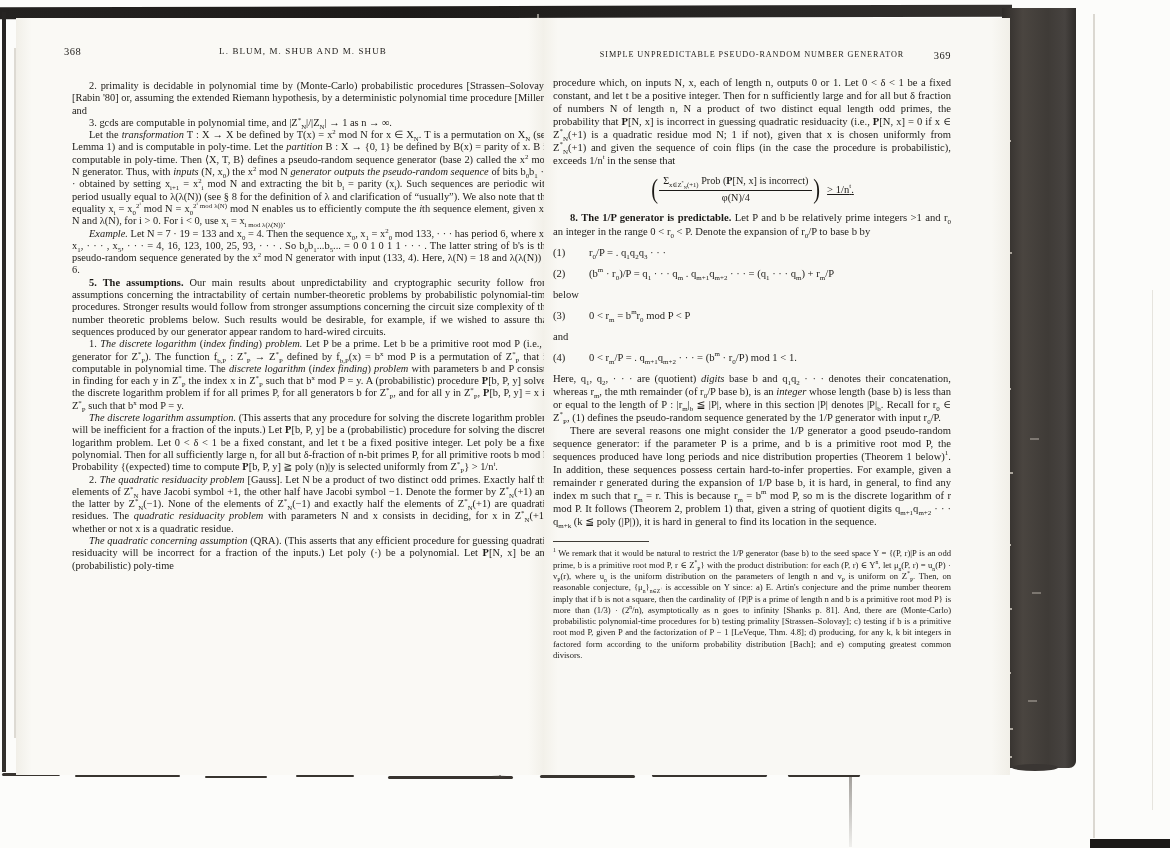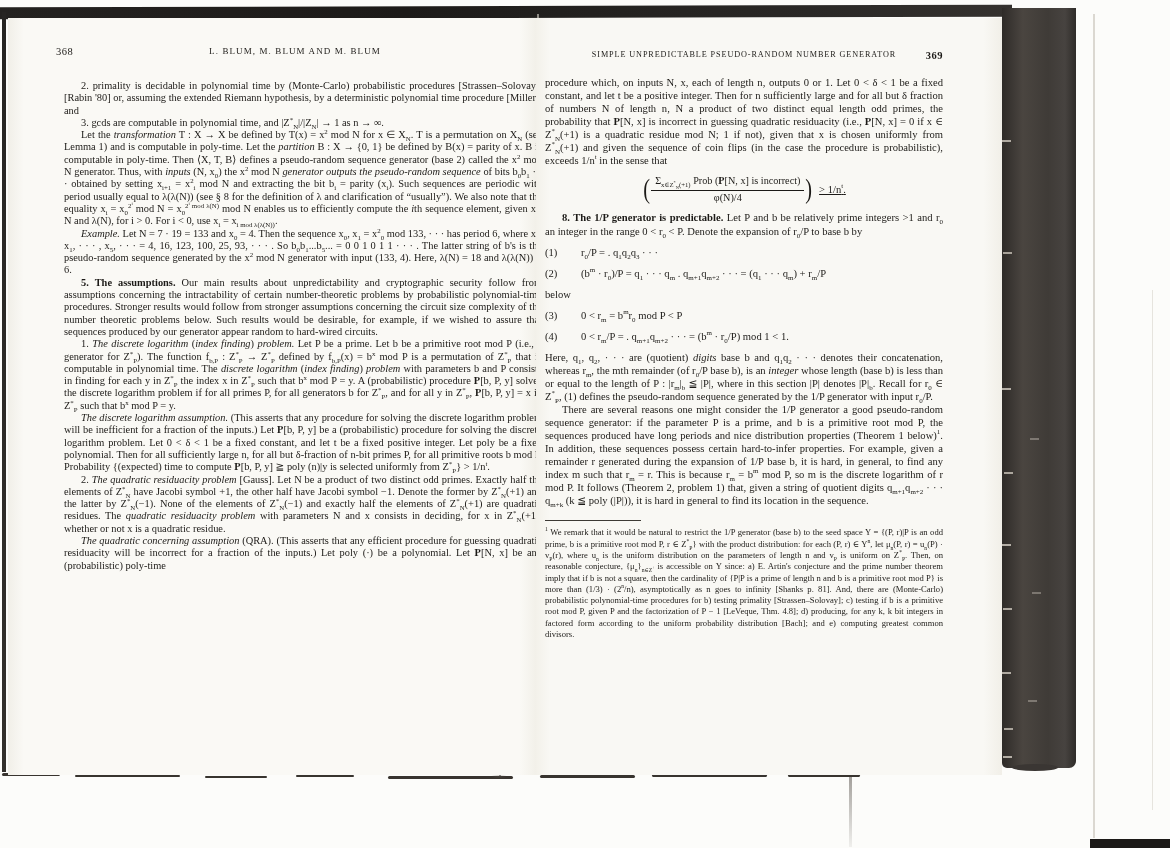--- a/index.html
+++ b/index.html
@@ -27,30 +27,30 @@
   .drip{position:absolute;left:849px;top:777px;width:3px;height:70px;background:linear-gradient(rgba(105,100,94,.6),rgba(150,146,140,.12));}
   .dash990{position:absolute;left:984px;top:756px;width:13px;height:2px;background:#7e7a74;opacity:.6;}
   .speck1{position:absolute;left:26px;top:120px;width:4px;height:5px;background:#8f8a82;border-radius:50%;opacity:.6;}
   .speck2{position:absolute;left:248px;top:306px;width:3px;height:3px;background:#6f6b64;border-radius:50%;opacity:.7;}
   .rmark{position:absolute;left:986px;top:426px;width:8px;height:10px;background:#454039;border-radius:1px 4px 1px 3px;transform:rotate(12deg);opacity:.85;}
   .rline{position:absolute;left:990px;top:380px;width:2px;height:44px;background:#8a857d;opacity:.5;}
 
   
   .page-left{position:absolute;left:8px;top:18px;width:528px;height:757px;background:linear-gradient(90deg,#f1efe8 0,#faf9f5 3%,#faf9f5 97%,#f2f0e9 100%);}
   .page-right{position:absolute;left:536px;top:18px;width:466px;height:757px;background:linear-gradient(90deg,#f3f1ea 0,#f9f8f4 3%,#f9f8f4 96%,#f1efe8 100%);}
-  .ink{color:#1c1a17;}
+  .ink{color:#1c1a17;margin-left:8px;}
 
   .pl-head{position:absolute;left:48px;top:28px;width:478px;height:14px;font-size:10.5px;}
   .pl-num{position:absolute;left:0;top:0;letter-spacing:.5px;}
   .pl-title{position:absolute;left:0;right:0;text-align:center;font-size:9px;letter-spacing:1.1px;}
   .pl-body{position:absolute;left:56px;top:62px;width:478px;font-size:10.4px;line-height:12.3px;text-align:justify;font-family:Liberation Serif, serif;}
 
   .pr-head{position:absolute;left:9px;top:32px;width:398px;height:14px;font-size:10.5px;}
   .pr-title{position:absolute;left:0;right:0;text-align:center;font-size:8.2px;letter-spacing:.9px;}
-  .pr-num{position:absolute;right:0;top:0;letter-spacing:.5px;font-weight:bold;}
+  .pr-num{position:absolute;right:0;top:0;letter-spacing:.5px;}
   .pr-body{position:absolute;left:9px;top:58px;width:398px;font-size:10.6px;line-height:13.05px;text-align:justify;}
 
   p.blk{margin:0;}
   p.ind{text-indent:17px;}
   .gap-top{margin-top:13px;}
   sup,sub{font-size:.66em;line-height:0;}
 
   .disp{margin:8px 0 7px;text-align:center;white-space:nowrap;}
   .frac{display:inline-block;vertical-align:middle;font-size:10.2px;line-height:1.25;}
   .fnum{display:block;border-bottom:1px solid #1c1a17;padding:0 4px 1px;}
@@ -94,21 +94,21 @@
   <div class="drip"></div>
   <div class="dash990"></div>
   <div class="speck1"></div>
   <div class="speck2"></div>
   <div class="rmark"></div>
   <div class="rline"></div>
 
   <div class="page-left ink">
     <div class="pl-head">
       <span class="pl-num">368</span>
-      <span class="pl-title">L. BLUM, M. BLUM AND M. BLUM</span>
+      <span class="pl-title">L. BLUM, M. SHUB AND M. SHUB</span>
     </div>
     <div class="pl-body">
       <p class="blk ind">2.&nbsp;primality is decidable in polynomial time by (Monte-Carlo) probabilistic procedures [Strassen–Solovay], [Rabin '80] or, assuming the extended Riemann hypothesis, by a deterministic polynomial time procedure [Miller], and</p>
       <p class="blk ind">3.&nbsp;gcds are computable in polynomial time, and |Z<sup>*</sup><sub>N</sub>|/|Z<sub>N</sub>| → 1 as n → ∞.</p>
       <p class="blk ind">Let the <i>transformation</i> T : X → X be defined by T(x) = x<sup>2</sup> mod N for x ∈ X<sub>N</sub>. T is a permutation on X<sub>N</sub> (see Lemma 1) and is computable in poly-time. Let the <i>partition</i> B : X → {0, 1} be defined by B(x) = parity of x. B is computable in poly-time. Then ⟨X, T, B⟩ defines a pseudo-random sequence generator (base 2) called the x<sup>2</sup> mod N generator. Thus, with <i>inputs</i> (N, x<sub>0</sub>) the x<sup>2</sup> mod N <i>generator outputs the pseudo-random sequence</i> of bits b<sub>0</sub>b<sub>1</sub> · · · obtained by setting x<sub>i+1</sub> = x<sup>2</sup><sub>i</sub> mod N and extracting the bit b<sub>i</sub> = parity (x<sub>i</sub>). Such sequences are periodic with period usually equal to λ(λ(N)) (see § 8 for the definition of λ and clarification of “usually”). We also note that the equality x<sub>i</sub> = x<sub>0</sub><sup>2<sup>i</sup></sup> mod N = x<sub>0</sub><sup>2<sup>i</sup> mod λ(N)</sup> mod N enables us to efficiently compute the <i>i</i>th sequence element, given x<sub>0</sub>, N and λ(N), for i &gt; 0. For i &lt; 0, use x<sub>i</sub> = x<sub>i mod λ(λ(N))</sub>.</p>
       <p class="blk ind"><i>Example.</i> Let N = 7 · 19 = 133 and x<sub>0</sub> = 4. Then the sequence x<sub>0</sub>, x<sub>1</sub> = x<sup>2</sup><sub>0</sub> mod 133, · · · has period 6, where x<sub>0</sub>, x<sub>1</sub>, · · · , x<sub>5</sub>, · · · = 4, 16, 123, 100, 25, 93, · · · . So b<sub>0</sub>b<sub>1</sub>...b<sub>5</sub>... = 0 0 1 0 1 1 · · · . The latter string of b's is the pseudo-random sequence generated by the x<sup>2</sup> mod N generator with input (133, 4). Here, λ(N) = 18 and λ(λ(N)) = 6.</p>
       <p class="blk ind gap-top"><b>5. The assumptions.</b> Our main results about unpredictability and cryptographic security follow from assumptions concerning the intractability of certain number-theoretic problems by probabilistic polynomial-time procedures. Stronger results would follow from stronger assumptions concerning the circuit size complexity of the number theoretic problems below. Such results would be desirable, for example, if we wished to assure that sequences produced by our generator appear random to hard-wired circuits.</p>
       <p class="blk ind">1. <i>The discrete logarithm</i> (<i>index finding</i>) <i>problem.</i> Let P be a prime. Let b be a primitive root mod P (i.e., a generator for Z<sup>*</sup><sub>P</sub>). The function f<sub>b,P</sub> : Z<sup>*</sup><sub>P</sub> → Z<sup>*</sup><sub>P</sub> defined by f<sub>b,P</sub>(x) = b<sup>x</sup> mod P is a permutation of Z<sup>*</sup><sub>P</sub> that is computable in polynomial time. The <i>discrete logarithm</i> (<i>index finding</i>) <i>problem</i> with parameters b and P consists in finding for each y in Z<sup>*</sup><sub>P</sub> the index x in Z<sup>*</sup><sub>P</sub> such that b<sup>x</sup> mod P = y. A (probabilistic) procedure <b>P</b>[b, P, y] solves the discrete logarithm problem if for all primes P, for all generators b for Z<sup>*</sup><sub>P</sub>, and for all y in Z<sup>*</sup><sub>P</sub>, <b>P</b>[b, P, y] = x in Z<sup>*</sup><sub>P</sub> such that b<sup>x</sup> mod P = y.</p>
       <p class="blk ind"><i>The discrete logarithm assumption.</i> (This asserts that any procedure for solving the discrete logarithm problem will be inefficient for a fraction of the inputs.) Let <b>P</b>[b, P, y] be a (probabilistic) procedure for solving the discrete logarithm problem. Let 0 &lt; δ &lt; 1 be a fixed constant, and let t be a fixed positive integer. Let poly be a fixed polynomial. Then for all sufficiently large n, for all but δ-fraction of n-bit primes P, for all primitive roots b mod P, Probability {(expected) time to compute <b>P</b>[b, P, y] ≧ poly (n)|y is selected uniformly from Z<sup>*</sup><sub>P</sub>} &gt; 1/n<sup>t</sup>.</p>
       <p class="blk ind">2. <i>The quadratic residuacity problem</i> [Gauss]. Let N be a product of two distinct odd primes. Exactly half the elements of Z<sup>*</sup><sub>N</sub> have Jacobi symbol +1, the other half have Jacobi symbol −1. Denote the former by Z<sup>*</sup><sub>N</sub>(+1) and the latter by Z<sup>*</sup><sub>N</sub>(−1). None of the elements of Z<sup>*</sup><sub>N</sub>(−1) and exactly half the elements of Z<sup>*</sup><sub>N</sub>(+1) are quadratic residues. The <i>quadratic residuacity problem</i> with parameters N and x consists in deciding, for x in Z<sup>*</sup><sub>N</sub>(+1), whether or not x is a quadratic residue.</p>
@@ -137,20 +137,21 @@
       </div>
       <div class="eqrow">
         <span class="eqnum">(2)</span>
         <span class="eqbody">(b<sup>m</sup> · r<sub>0</sub>)/P = q<sub>1</sub> · · · q<sub>m</sub> . q<sub>m+1</sub>q<sub>m+2</sub> · · · = (q<sub>1</sub> · · · q<sub>m</sub>) + r<sub>m</sub>/P</span>
       </div>
       <p class="blk">below</p>
       <div class="eqrow">
         <span class="eqnum">(3)</span>
         <span class="eqbody">0 &lt; r<sub>m</sub> = b<sup>m</sup>r<sub>0</sub> mod P &lt; P</span>
       </div>
+      <p class="blk">and</p>
       <div class="eqrow">
         <span class="eqnum">(4)</span>
         <span class="eqbody">0 &lt; r<sub>m</sub>/P = . q<sub>m+1</sub>q<sub>m+2</sub> · · · = (b<sup>m</sup> · r<sub>0</sub>/P) mod 1 &lt; 1.</span>
       </div>
 
       <p class="blk">Here, q<sub>1</sub>, q<sub>2</sub>, · · · are (quotient) <i>digits</i> base b and q<sub>1</sub>q<sub>2</sub> · · · denotes their concatenation, whereas r<sub>m</sub>, the mth remainder (of r<sub>0</sub>/P base b), is an <i>integer</i> whose length (base b) is less than or equal to the length of P : |r<sub>m</sub>|<sub>b</sub> ≦ |P|, where in this section |P| denotes |P|<sub>b</sub>. Recall for r<sub>0</sub> ∈ Z<sup>*</sup><sub>P</sub>, (1) defines the pseudo-random sequence generated by the 1/P generator with input r<sub>0</sub>/P.</p>
       <p class="blk ind">There are several reasons one might consider the 1/P generator a good pseudo-random sequence generator: if the parameter P is a prime, and b is a primitive root mod P, the sequences produced have long periods and nice distribution properties (Theorem 1 below)<sup>1</sup>. In addition, these sequences possess certain hard-to-infer properties. For example, given a remainder r generated during the expansion of 1/P base b, it is hard, in general, to find any index m such that r<sub>m</sub> = r. This is because r<sub>m</sub> = b<sup>m</sup> mod P, so m is the discrete logarithm of r mod P. It follows (Theorem 2, problem 1) that, given a string of quotient digits q<sub>m+1</sub>q<sub>m+2</sub> · · · q<sub>m+k</sub> (k ≦ poly (|P|)), it is hard in general to find its location in the sequence.</p>
 
       <div class="foot-rule"></div>
       <p class="blk footnote"><sup>1</sup> We remark that it would be natural to restrict the 1/P generator (base b) to the seed space Y = {(P, r)|P is an odd prime, b is a primitive root mod P, r ∈ Z<sup>*</sup><sub>P</sub>} with the product distribution: for each (P, r) ∈ Y<sup>n</sup>, let μ<sub>n</sub>(P, r) = u<sub>n</sub>(P) · v<sub>P</sub>(r), where u<sub>n</sub> is the uniform distribution on the parameters of length n and v<sub>P</sub> is uniform on Z<sup>*</sup><sub>P</sub>. Then, on reasonable conjecture, {μ<sub>n</sub>}<sub>n∈Z<sup>+</sup></sub> is accessible on Y since: a) E. Artin's conjecture and the prime number theorem imply that if b is not a square, then the cardinality of {P|P is a prime of length n and b is a primitive root mod P} is more than (1/3) · (2<sup>n</sup>/n), asymptotically as n goes to infinity [Shanks p. 81]. And, there are (Monte-Carlo) probabilistic polynomial-time procedures for b) testing primality [Strassen–Solovay]; c) testing if b is a primitive root mod P, given P and the factorization of P − 1 [LeVeque, Thm. 4.8]; d) producing, for any k, k bit integers in factored form according to the uniform probability distribution [Bach]; and e) computing greatest common divisors.</p>

